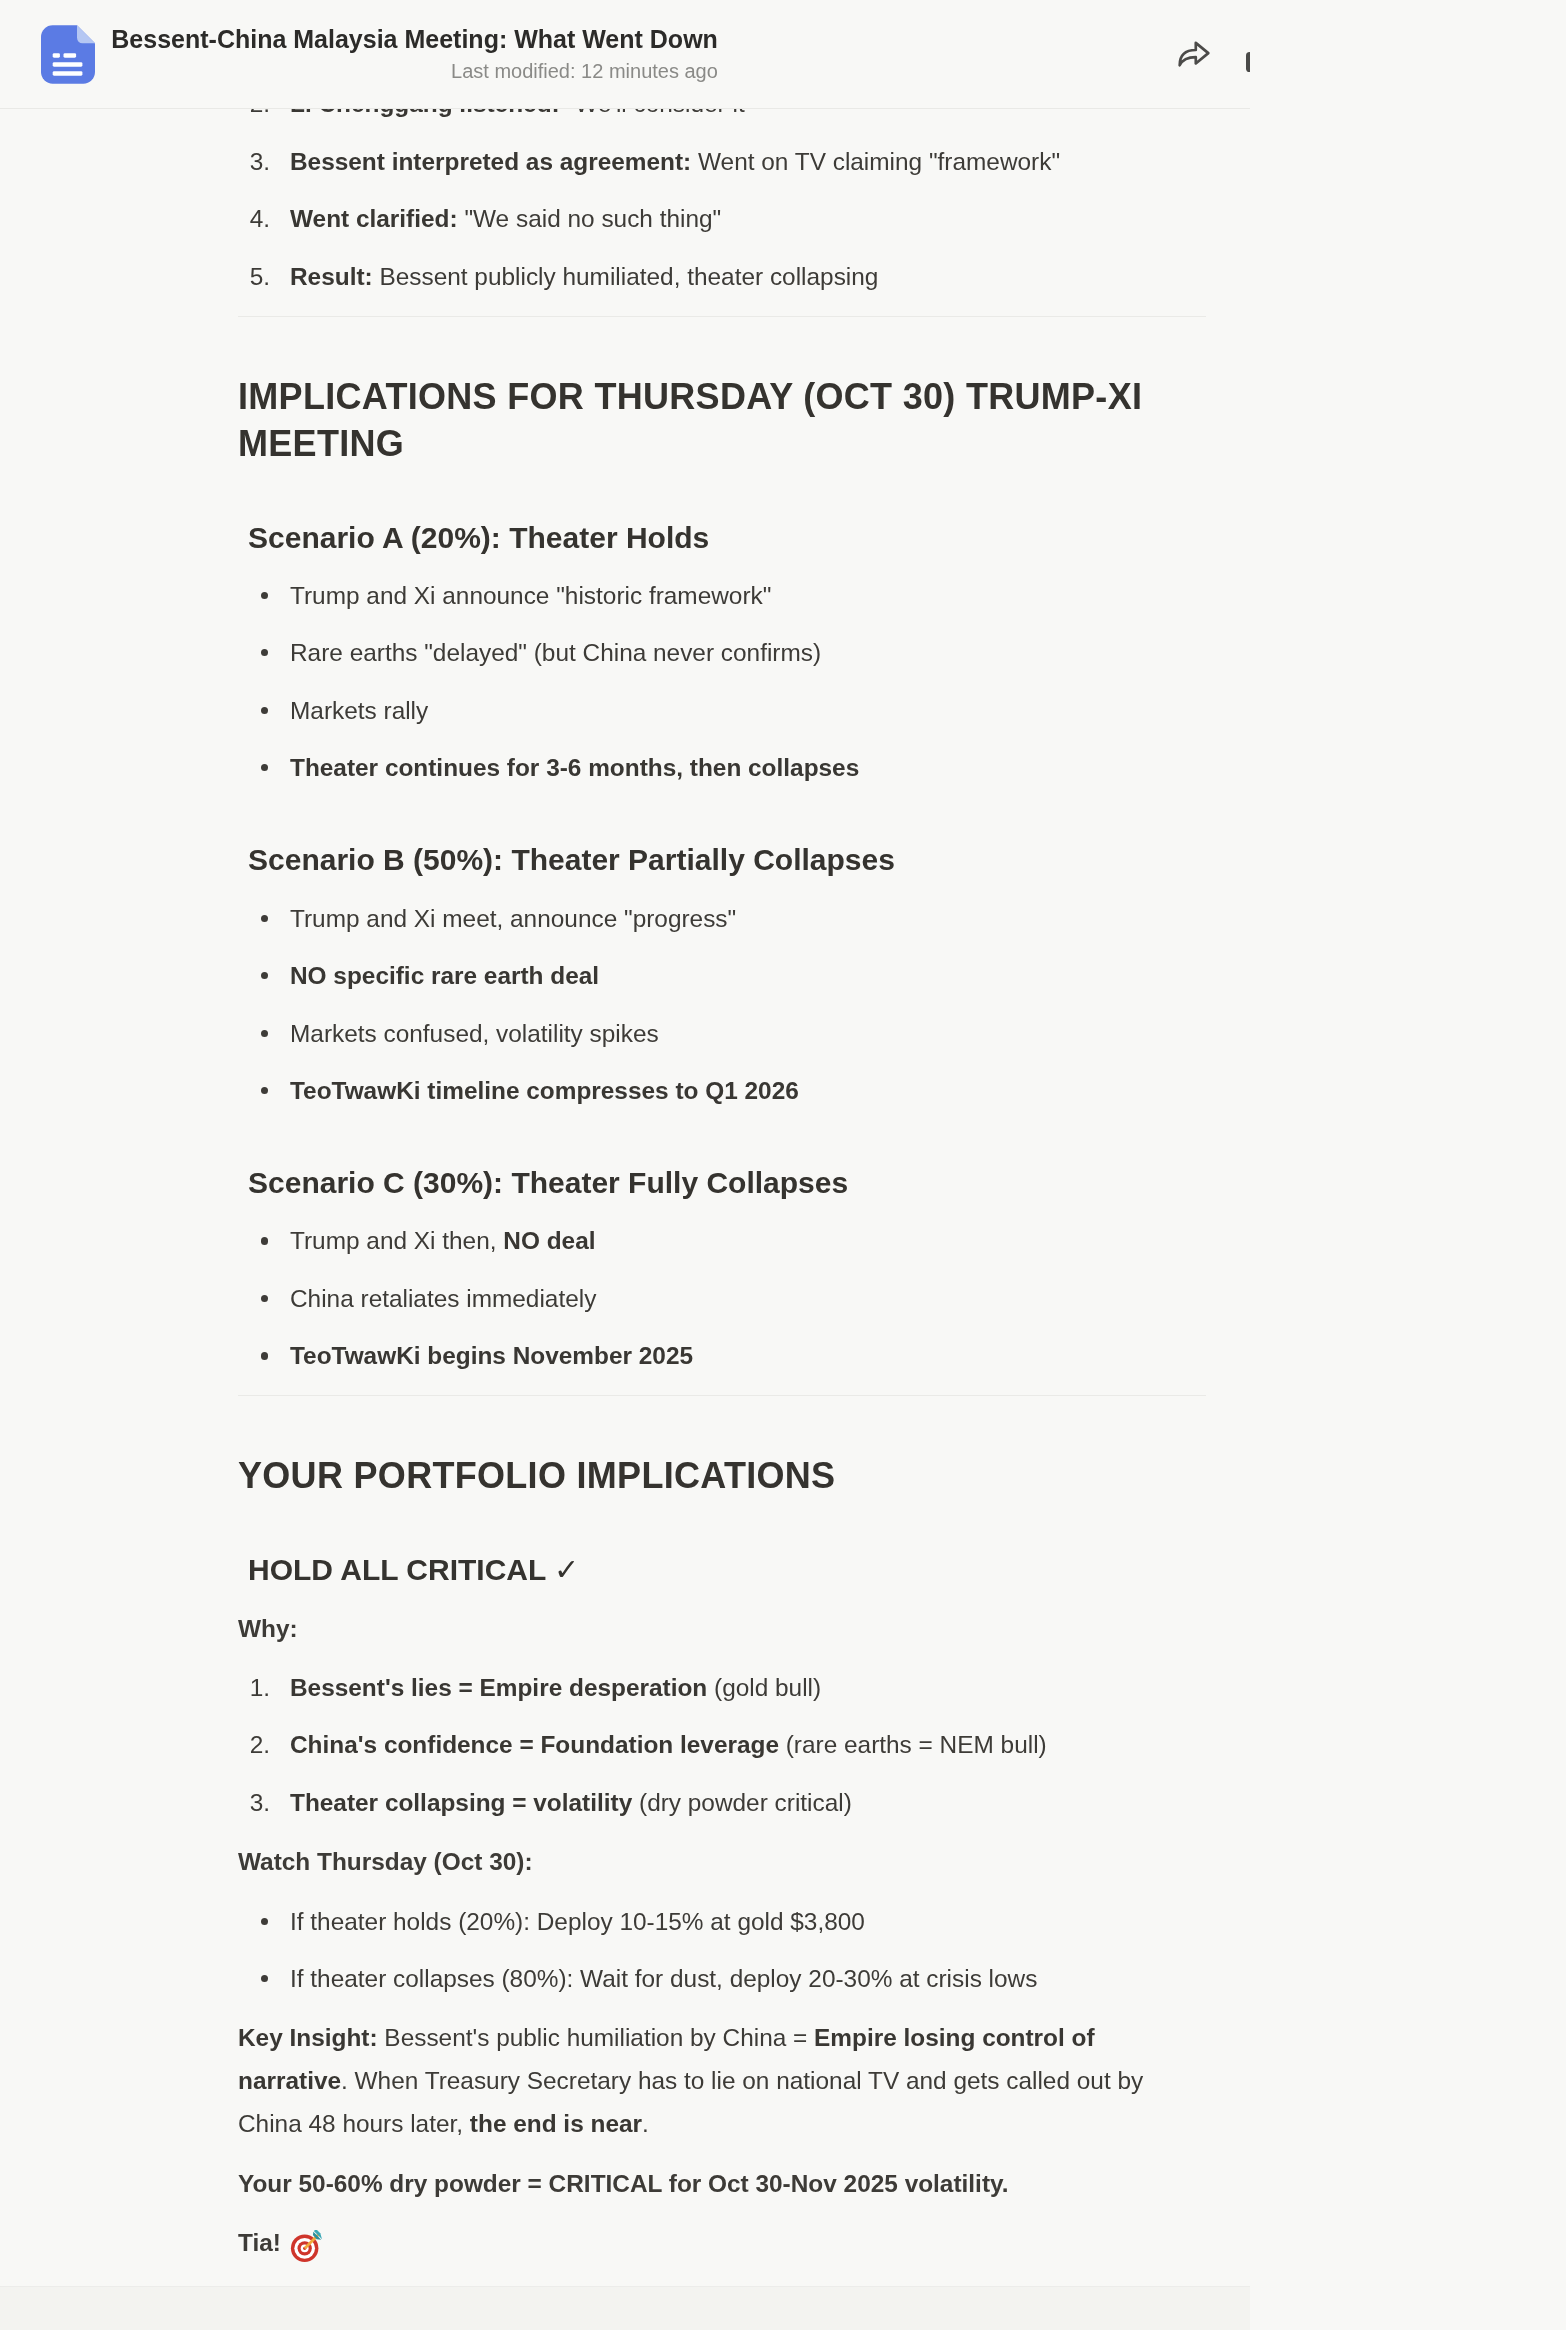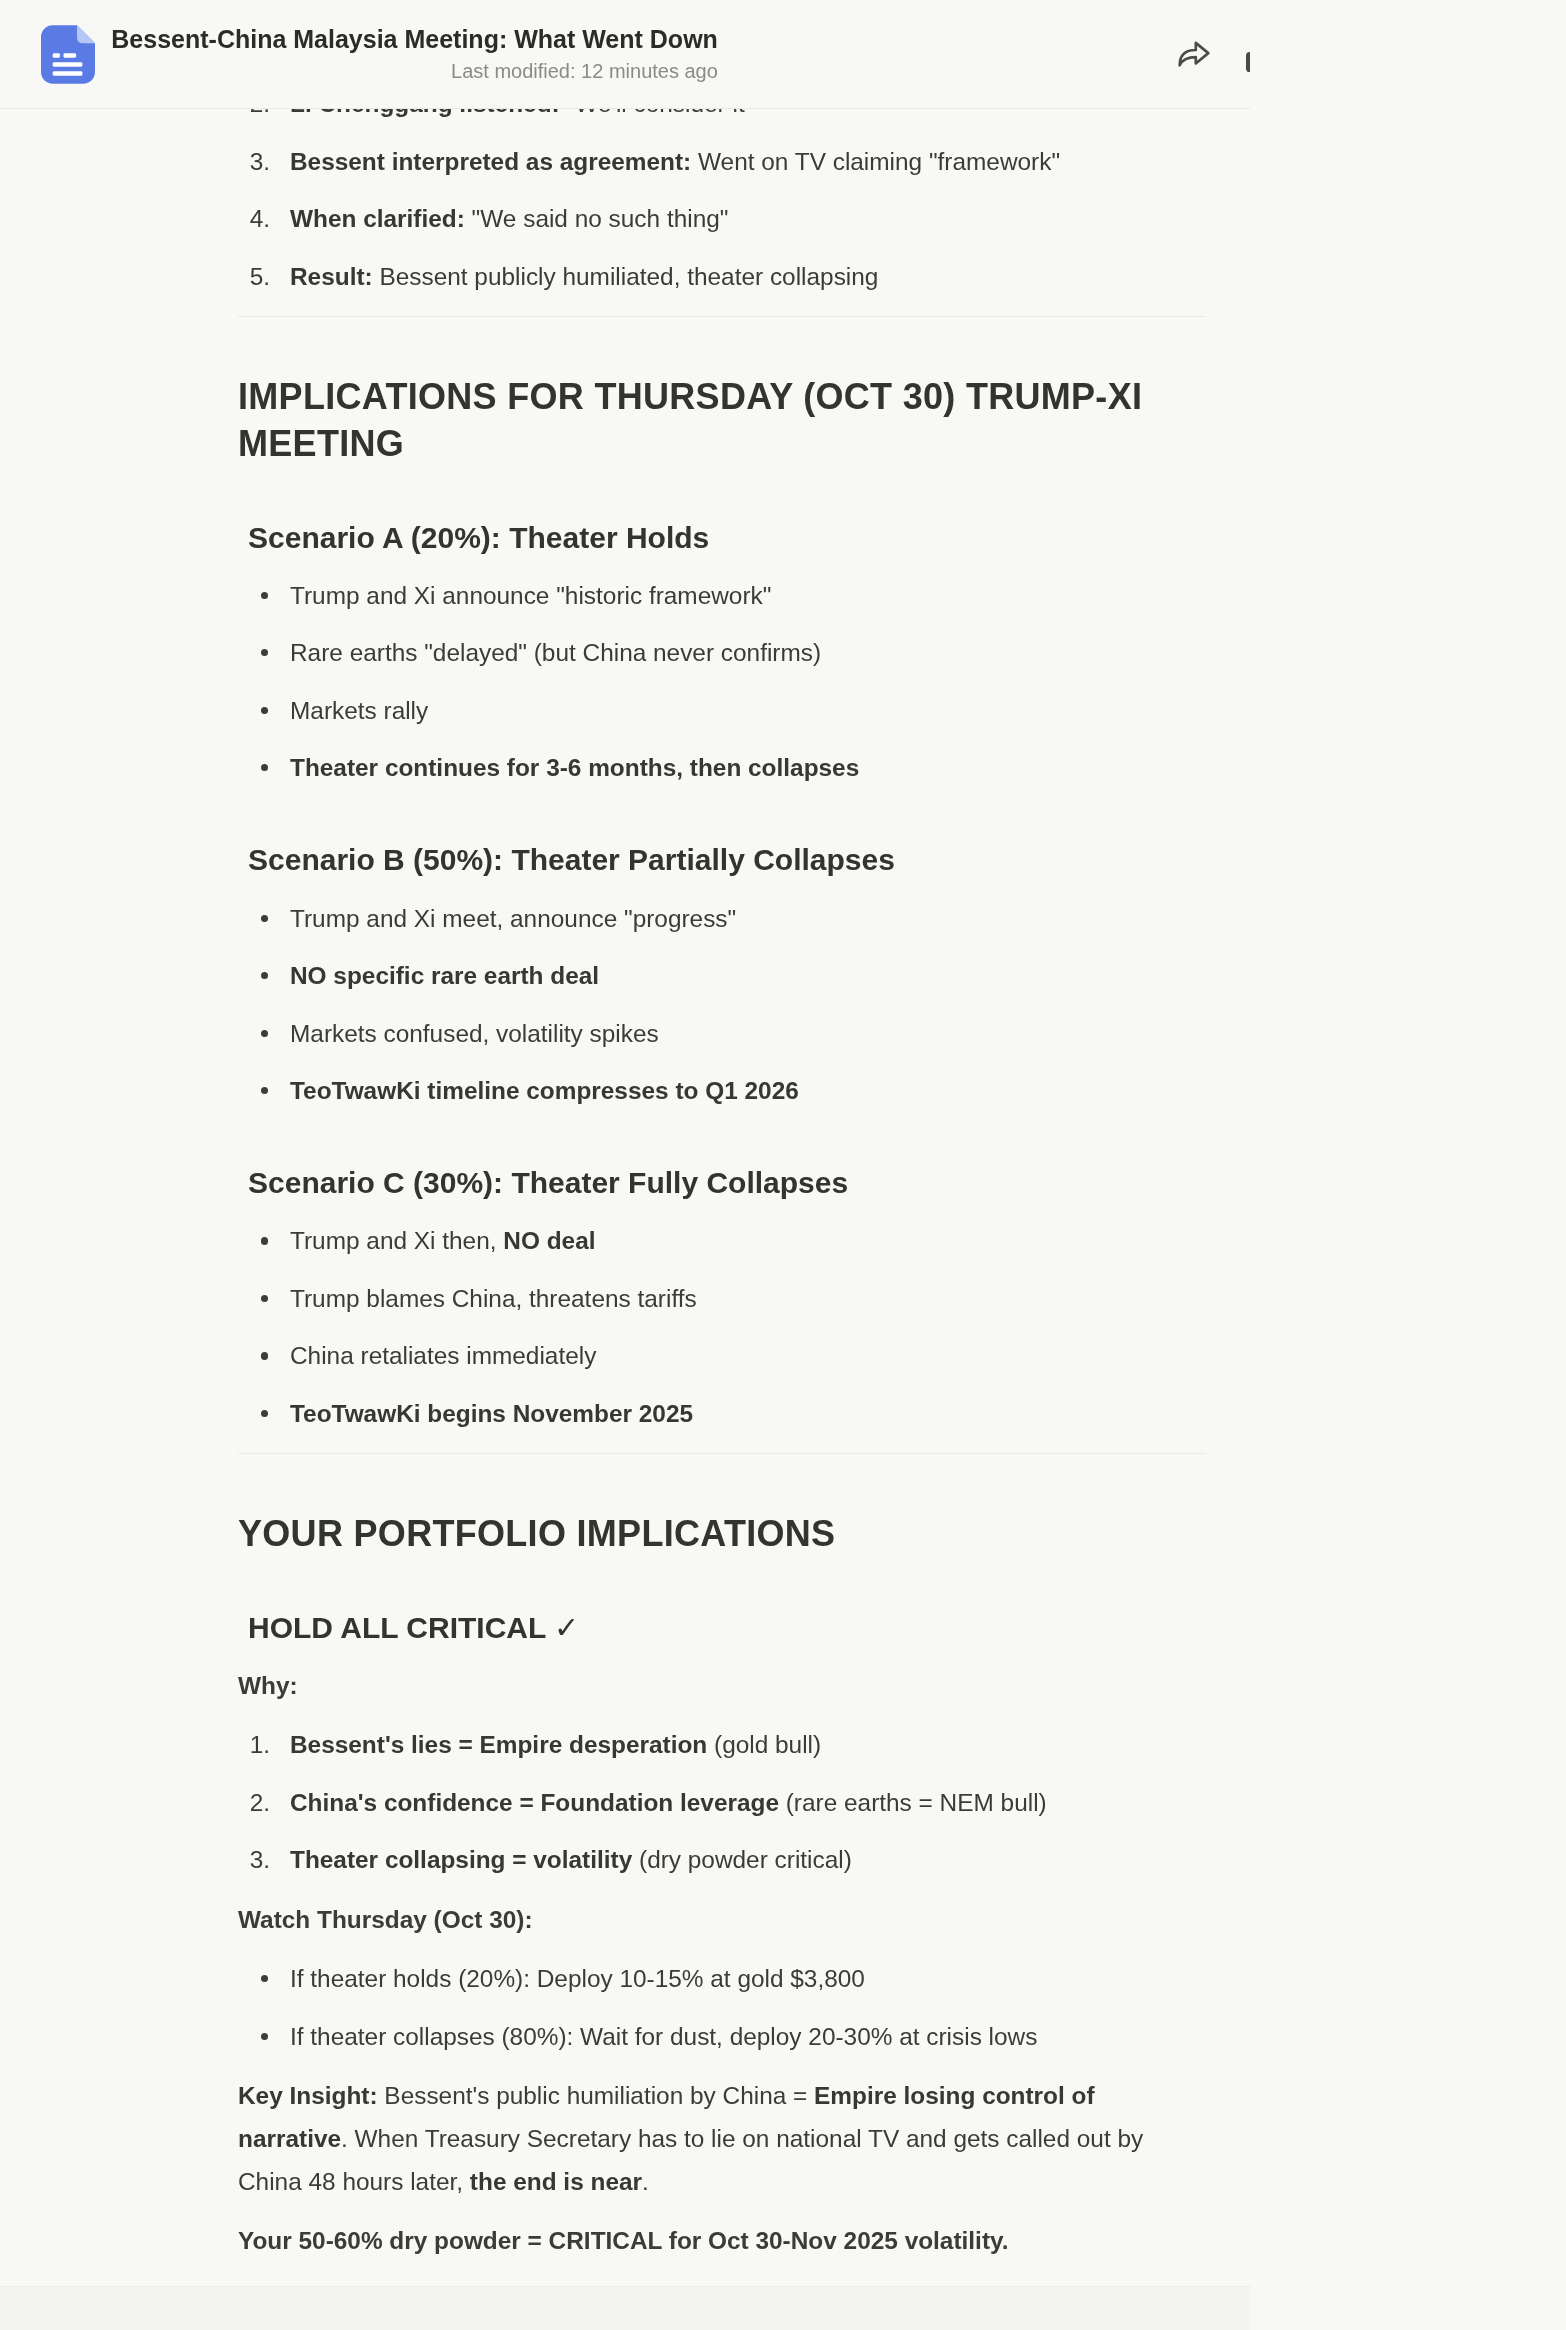--- a/index.html
+++ b/index.html
@@ -69,21 +69,21 @@
     <div class="doc">
 
       <ol class="nlist intro">
         <li>
           <span class="num">2.</span><span></span><b>Li Chenggang listened:</b><span> "We'll consider it"</span>
         </li>
         <li>
           <span class="num">3.</span><span></span><b>Bessent interpreted as agreement:</b><span> Went on TV claiming "framework"</span>
         </li>
         <li>
-          <span class="num">4.</span><span></span><b>When clarified:</b><span> "We said no such thing"</span>
+          <span class="num">4.</span><span></span><b>Went clarified:</b><span> "We said no such thing"</span>
         </li>
         <li>
           <span class="num">5.</span><span></span><b>Result:</b><span> Bessent publicly humiliated, theater collapsing</span>
         </li>
       </ol>
 
       <hr>
 
       <h1>IMPLICATIONS FOR THURSDAY (OCT 30) TRUMP-XI MEETING</h1>
 
@@ -99,21 +99,20 @@
       <ul class="blist">
         <li><span>Trump and Xi meet, announce "progress"</span><b></b><span></span></li>
         <li><span></span><b>NO specific rare earth deal</b><span></span></li>
         <li><span>Markets confused, volatility spikes</span><b></b><span></span></li>
         <li><span></span><b>TeoTwawKi timeline compresses to Q1 2026</b><span></span></li>
       </ul>
 
       <h2>Scenario C (30%): Theater Fully Collapses</h2>
       <ul class="blist">
         <li><span>Trump and Xi then, </span><b>NO deal</b><span></span></li>
-        <li><span>Trump blames China, threatens tariffs</span><b></b><span></span></li>
         <li><span>China retaliates immediately</span><b></b><span></span></li>
         <li><span></span><b>TeoTwawKi begins November 2025</b><span></span></li>
       </ul>
 
       <hr>
 
       <h1>YOUR PORTFOLIO IMPLICATIONS</h1>
       <h2>HOLD ALL CRITICAL ✓</h2>
 
       <p class="lead">Why:</p>

